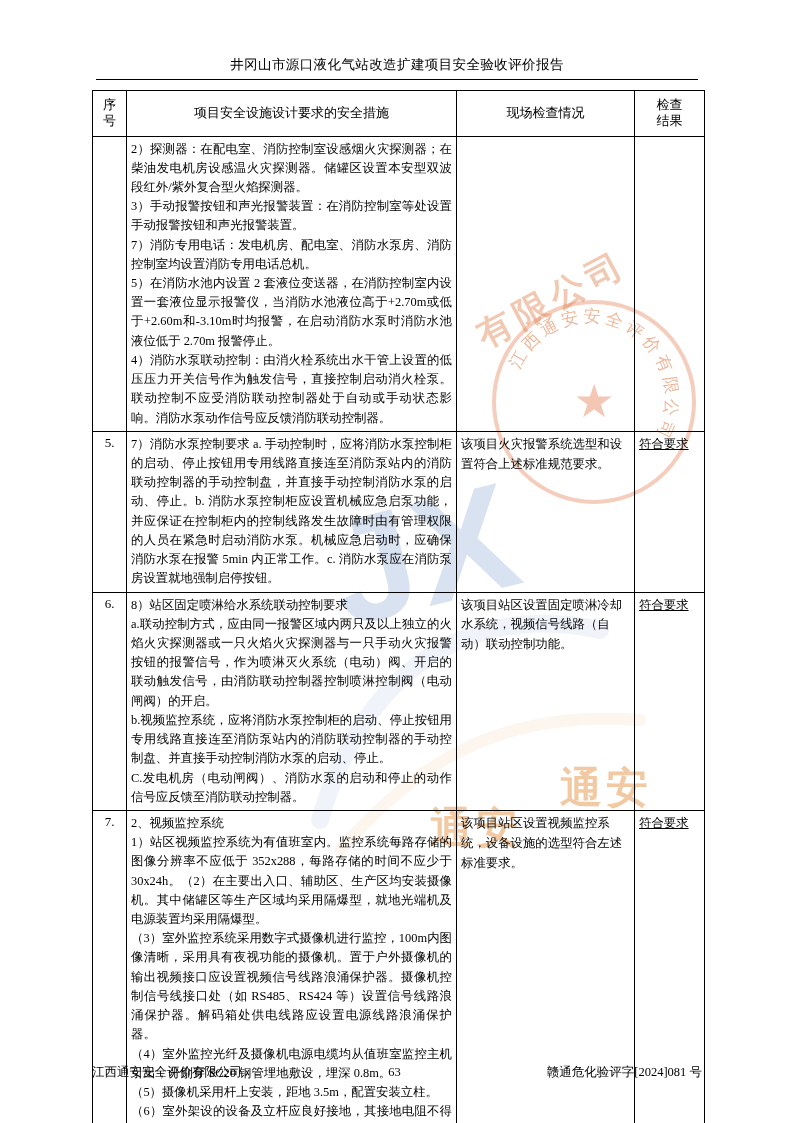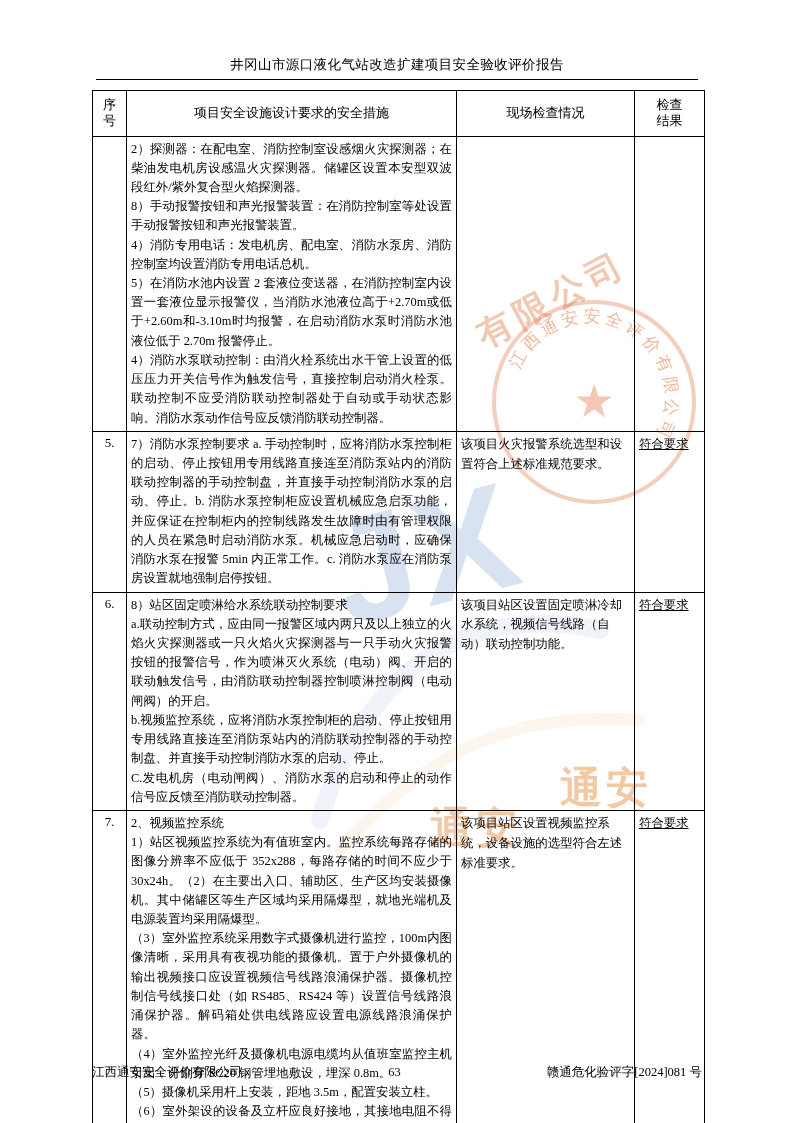--- a/index.html
+++ b/index.html
@@ -253,22 +253,22 @@
             <div>结果</div>
           </th>
         </tr>
       </thead>
       <tbody>
 
         <tr>
           <td class="no-cell"></td>
           <td class="measure-cell">
             <p class="para">2）探测器：在配电室、消防控制室设感烟火灾探测器；在柴油发电机房设感温火灾探测器。储罐区设置本安型双波段红外/紫外复合型火焰探测器。</p>
-            <p class="para">8）手动报警按钮和声光报警装置：在消防控制室等处设置手动报警按钮和声光报警装置。</p>
-            <p class="para">4）消防专用电话：发电机房、配电室、消防水泵房、消防控制室均设置消防专用电话总机。</p>
+            <p class="para">3）手动报警按钮和声光报警装置：在消防控制室等处设置手动报警按钮和声光报警装置。</p>
+            <p class="para">7）消防专用电话：发电机房、配电室、消防水泵房、消防控制室均设置消防专用电话总机。</p>
             <p class="para">5）在消防水池内设置 2 套液位变送器，在消防控制室内设置一套液位显示报警仪，当消防水池液位高于+2.70m或低于+2.60m和-3.10m时均报警，在启动消防水泵时消防水池液位低于 2.70m 报警停止。</p>
             <p class="para">4）消防水泵联动控制：由消火栓系统出水干管上设置的低压压力开关信号作为触发信号，直接控制启动消火栓泵。联动控制不应受消防联动控制器处于自动或手动状态影响。消防水泵动作信号应反馈消防联动控制器。</p>
           </td>
           <td class="check-cell"></td>
           <td class="result-cell"></td>
         </tr>
 
         <tr>
           <td class="no-cell">5.</td>
           <td class="measure-cell">

